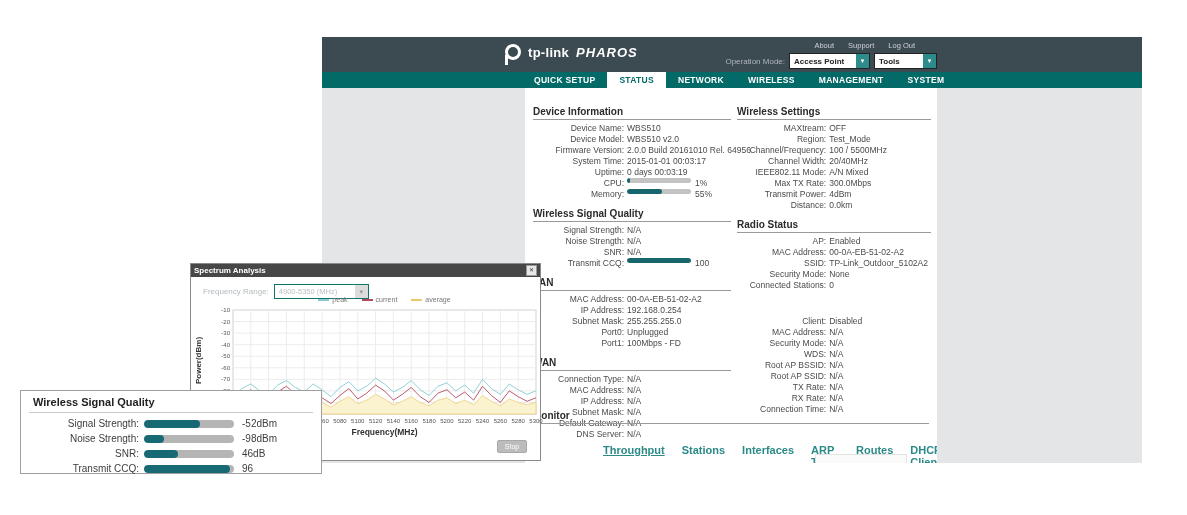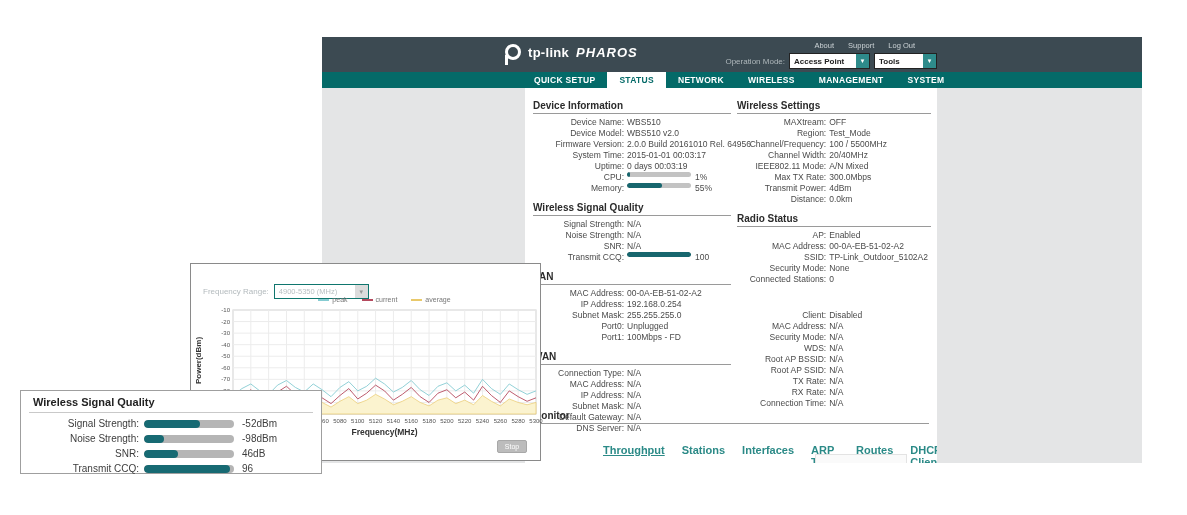--- a/index.html
+++ b/index.html
@@ -22,21 +22,21 @@
   .sel-arrow{width:13px;height:14px;background:#2e8b8b;color:#fff;font-size:6px;display:flex;align-items:center;justify-content:center;}
   #sel-opmode .sel-text{width:58px;}
   #sel-tools .sel-text{width:40px;}
 
   #nav{position:absolute;left:0;top:35px;width:100%;height:16px;background:#046a68;display:flex;align-items:stretch;padding-left:200px;box-sizing:border-box;}
   .tab{color:#fff;font-size:8.5px;font-weight:bold;letter-spacing:.3px;padding:0 12px;display:flex;align-items:center;cursor:pointer;}
   .tab.active{background:#fff;color:#046a68;}
 
   #body-area{position:absolute;left:0;top:51px;width:100%;height:375px;background:#e4e5e6;}
   #panel{position:absolute;left:203px;top:0;width:412px;height:375px;background:#fff;overflow:hidden;}
-  .col{position:absolute;top:4px;}
+  .col{position:absolute;top:10px;}
   #lcol{left:8px;width:198px;}
   #rcol{left:212px;width:194px;}
   .sec-title{font-size:10px;font-weight:bold;color:#2b2b2b;border-bottom:1px solid #9a9a9a;padding:2px 0 2px 0;margin-top:6px;}
   .row{display:flex;align-items:flex-start;line-height:11px;height:11px;font-size:8.5px;color:#4a4a4a;white-space:nowrap;}
   .rows{margin-top:3px;}
   .lbl{width:46%;text-align:right;padding-right:3px;flex:none;}
   .val{text-align:left;}
   .bar{width:64px;height:5px;background:#c3c3c3;border-radius:3px;overflow:hidden;margin-right:4px;flex:none;}
   .fill{display:block;height:100%;background:#17666e;border-radius:3px;}
   .gap22{height:22px;}
@@ -350,20 +350,24 @@
             </div>
         </div>
 
         <div class="stub" id="stub1"></div>
 
       </div>
     </div>
   </div>
 
   <div id="spec-win">
+    <div id="spec-titlebar">
+      <span id="spec-title">Spectrum Analysis</span>
+      <span id="spec-close">✕</span>
+    </div>
     <div id="freq-row">
       <span class="freq-label">Frequency Range:</span>
       <span class="sel sel-dis">
         <span class="sel-text">4900-5350 (MHz)</span>
         <span class="sel-arrow">▼</span>
       </span>
     </div>
     <div id="spec-legend">
         <span class="leg-item">
           <span class="leg-swatch" style="background: rgb(134, 204, 210);"></span>

